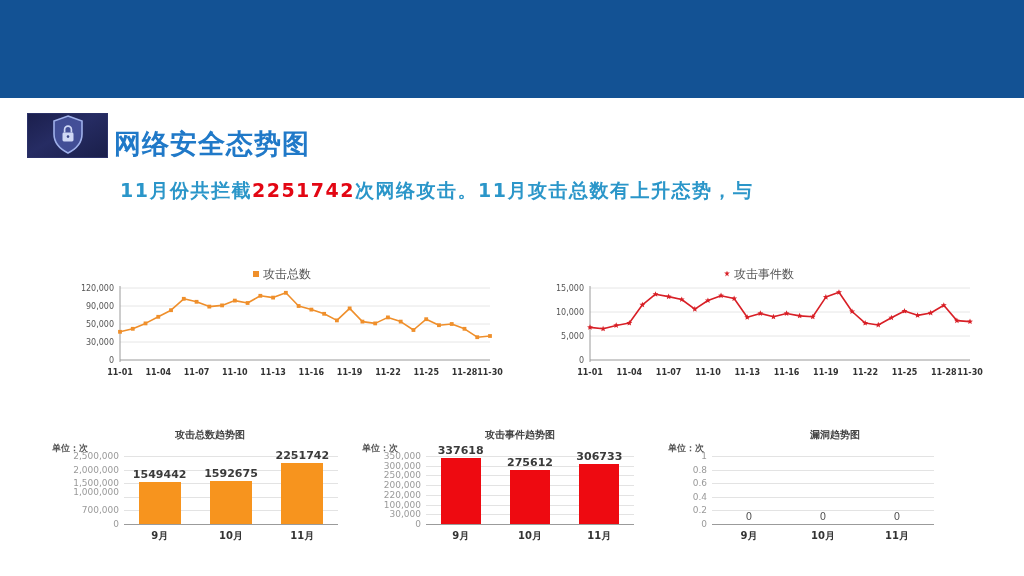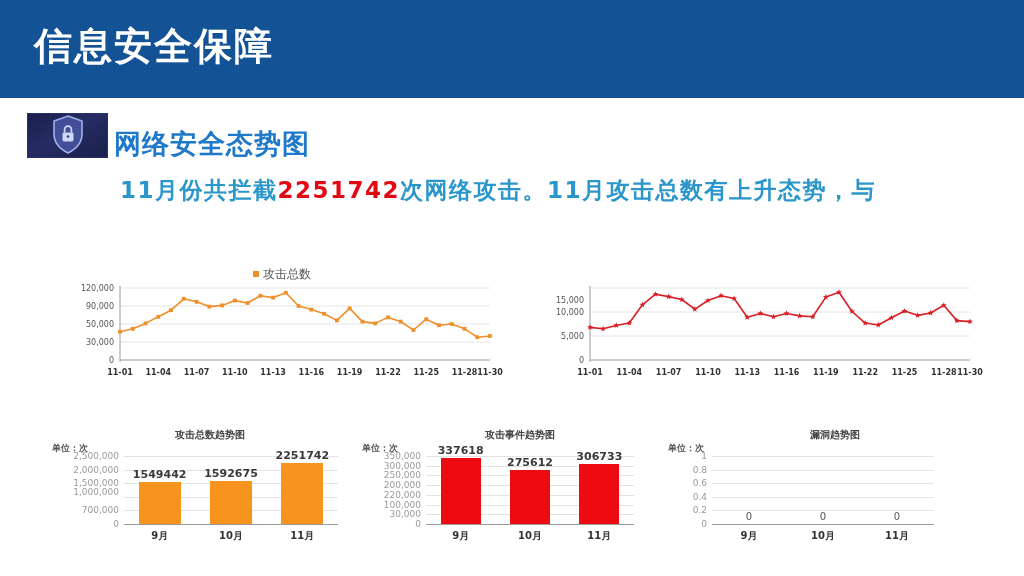--- a/index.html
+++ b/index.html
@@ -30,21 +30,21 @@
   .sec-icon svg{display:block;margin:0 auto;}
   .sec-title{
     position:absolute;left:114px;top:126px;
     font-size:27px;font-weight:bold;color:#2079c8;letter-spacing:1px;
     white-space:nowrap;
   }
 
   
   .para{
     position:absolute;left:68px;top:176px;width:890px;
-    font-size:23px;font-weight:bold;line-height:28px;color:#2b96c9;
+    font-size:19px;font-weight:bold;line-height:28px;color:#2b96c9;
     letter-spacing:1.5px;
   }
   .para .indent{display:inline-block;width:52px;}
   .para .hl{color:#e30613;}
 
   
   .lchart{position:absolute;}
   .lchart .legend{
     position:absolute;left:0;right:0;top:0;text-align:center;
     font-size:12px;color:#555;white-space:nowrap;
@@ -94,21 +94,20 @@
   .bchart .grid{position:absolute;height:1px;background:#e3e3e3;}
   .bchart .axis{position:absolute;height:1px;background:#9b9b9b;}
   .bar{position:absolute;}
 </style>
 </head>
 <body>
 
 <div class="slide">
 
   <div class="header-band"></div>
-  <div class="header-title">信息安全保障</div>
 
   <div class="sec-icon">
     <svg width="34" height="41" viewBox="0 0 34 41" aria-hidden="true">
       <path d="M17 2 L31 7 V20 C31 29 25 35 17 39 C9 35 3 29 3 20 V7 Z" fill="#5d6ec4" fill-opacity="0.55" stroke="#9fb0ea" stroke-width="1.6"></path>
       <rect x="11.5" y="18.5" width="11" height="9" rx="1.4" fill="#cfd8f5"></rect>
       <path d="M13.6 18.5 V15.6 a3.4 3.4 0 0 1 6.8 0 V18.5" fill="none" stroke="#cfd8f5" stroke-width="1.7"></path>
       <circle cx="17" cy="22.6" r="1.3" fill="#3a4588"></circle>
     </svg>
   </div>
   <div class="sec-title">网络安全态势图</div>
@@ -176,20 +175,23 @@
       <div class="xlab" style="left: 211.103px; top: 102px;">11-13</div>
       <div class="xlab" style="left: 249.379px; top: 102px;">11-16</div>
       <div class="xlab" style="left: 287.655px; top: 102px;">11-19</div>
       <div class="xlab" style="left: 325.931px; top: 102px;">11-22</div>
       <div class="xlab" style="left: 364.207px; top: 102px;">11-25</div>
       <div class="xlab" style="left: 402.483px; top: 102px;">11-28</div>
       <div class="xlab" style="left: 428px; top: 102px;">11-30</div>
     </div>
 
   <div class="lchart" id="lc1" style="left:534px;top:266px;width:450px;height:122px;">
+    <div class="legend">
+      <span class="mk" style="background:#d81f26;clip-path:polygon(50% 0%,61% 35%,98% 35%,68% 57%,79% 100%,50% 73%,21% 100%,32% 57%,2% 35%,39% 35%);"></span><span class="lbl">攻击事件数</span>
+    </div>
     <div class="plot" id="lc1plot" style="left:56px;top:22px;width:380px;height:72px;">
         <svg width="388" height="76" style="position: absolute; left: -4px; top: -2px;">
           <g transform="translate(4,2)">
             <line x1="0" x2="380" y1="72" y2="72" stroke="#9a9a9a" stroke-width="1"></line>
             <line x1="0" x2="380" y1="48" y2="48" stroke="#e6e6e6" stroke-width="1"></line>
             <line x1="0" x2="380" y1="24" y2="24" stroke="#e6e6e6" stroke-width="1"></line>
             <line x1="0" x2="380" y1="0" y2="0" stroke="#e6e6e6" stroke-width="1"></line>
             <line x1="0" x2="0" y1="-2" y2="76" stroke="#9a9a9a" stroke-width="1"></line>
             <polyline points="0,39.36 13.10344827586207,40.8 26.20689655172414,37.44 39.310344827586206,35.04 52.41379310344828,16.799999999999997 65.51724137931035,6.239999999999995 78.62068965517241,8.64 91.72413793103449,11.520000000000003 104.82758620689656,21.119999999999997 117.93103448275862,12.480000000000004 131.0344827586207,7.680000000000007 144.13793103448276,10.559999999999995 157.24137931034483,29.279999999999994 170.3448275862069,25.440000000000005 183.44827586206898,28.800000000000004 196.55172413793105,25.440000000000005 209.6551724137931,27.840000000000003 222.75862068965515,28.800000000000004 235.86206896551724,9.120000000000005 248.9655172413793,4.320000000000007 262.0689655172414,23.519999999999996 275.17241379310343,35.04 288.2758620689655,36.96 301.3793103448276,29.759999999999998 314.48275862068965,23.04 327.5862068965517,27.36 340.6896551724138,24.96 353.7931034482759,17.28 366.89655172413796,32.64 380,33.6" fill="none" stroke="#d81f26" stroke-width="1.6" stroke-linejoin="round"></polyline>
             <path d="M0.00,36.26L0.79,38.27L2.95,38.40L1.28,39.78L1.82,41.87L0.00,40.71L-1.82,41.87L-1.28,39.78L-2.95,38.40L-0.79,38.27Z" fill="#d81f26"></path>
@@ -221,21 +223,21 @@
             <path d="M340.69,21.86L341.48,23.87L343.64,24.00L341.97,25.38L342.51,27.47L340.69,26.31L338.87,27.47L339.41,25.38L337.74,24.00L339.90,23.87Z" fill="#d81f26"></path>
             <path d="M353.79,14.18L354.59,16.19L356.74,16.32L355.08,17.70L355.62,19.79L353.79,18.63L351.97,19.79L352.51,17.70L350.84,16.32L353.00,16.19Z" fill="#d81f26"></path>
             <path d="M366.90,29.54L367.69,31.55L369.84,31.68L368.18,33.06L368.72,35.15L366.90,33.99L365.07,35.15L365.61,33.06L363.95,31.68L366.10,31.55Z" fill="#d81f26"></path>
             <path d="M380.00,30.50L380.79,32.51L382.95,32.64L381.28,34.02L381.82,36.11L380.00,34.95L378.18,36.11L378.72,34.02L377.05,32.64L379.21,32.51Z" fill="#d81f26"></path>
           </g>
         </svg>
       </div>
   <div class="ylab" style="left: 0px; width: 50px; top: 94px;">0</div>
       <div class="ylab" style="left: 0px; width: 50px; top: 70px;">5,000</div>
       <div class="ylab" style="left: 0px; width: 50px; top: 46px;">10,000</div>
-      <div class="ylab" style="left: 0px; width: 50px; top: 34px; text-align: right;">15,000</div>
+      <div class="ylab" style="left: 0px; width: 50px; top: 22px; text-align: right;">15,000</div>
       <div class="xlab" style="left: 56px; top: 102px;">11-01</div>
       <div class="xlab" style="left: 95.3103px; top: 102px;">11-04</div>
       <div class="xlab" style="left: 134.621px; top: 102px;">11-07</div>
       <div class="xlab" style="left: 173.931px; top: 102px;">11-10</div>
       <div class="xlab" style="left: 213.241px; top: 102px;">11-13</div>
       <div class="xlab" style="left: 252.552px; top: 102px;">11-16</div>
       <div class="xlab" style="left: 291.862px; top: 102px;">11-19</div>
       <div class="xlab" style="left: 331.172px; top: 102px;">11-22</div>
       <div class="xlab" style="left: 370.483px; top: 102px;">11-25</div>
       <div class="xlab" style="left: 409.793px; top: 102px;">11-28</div>

